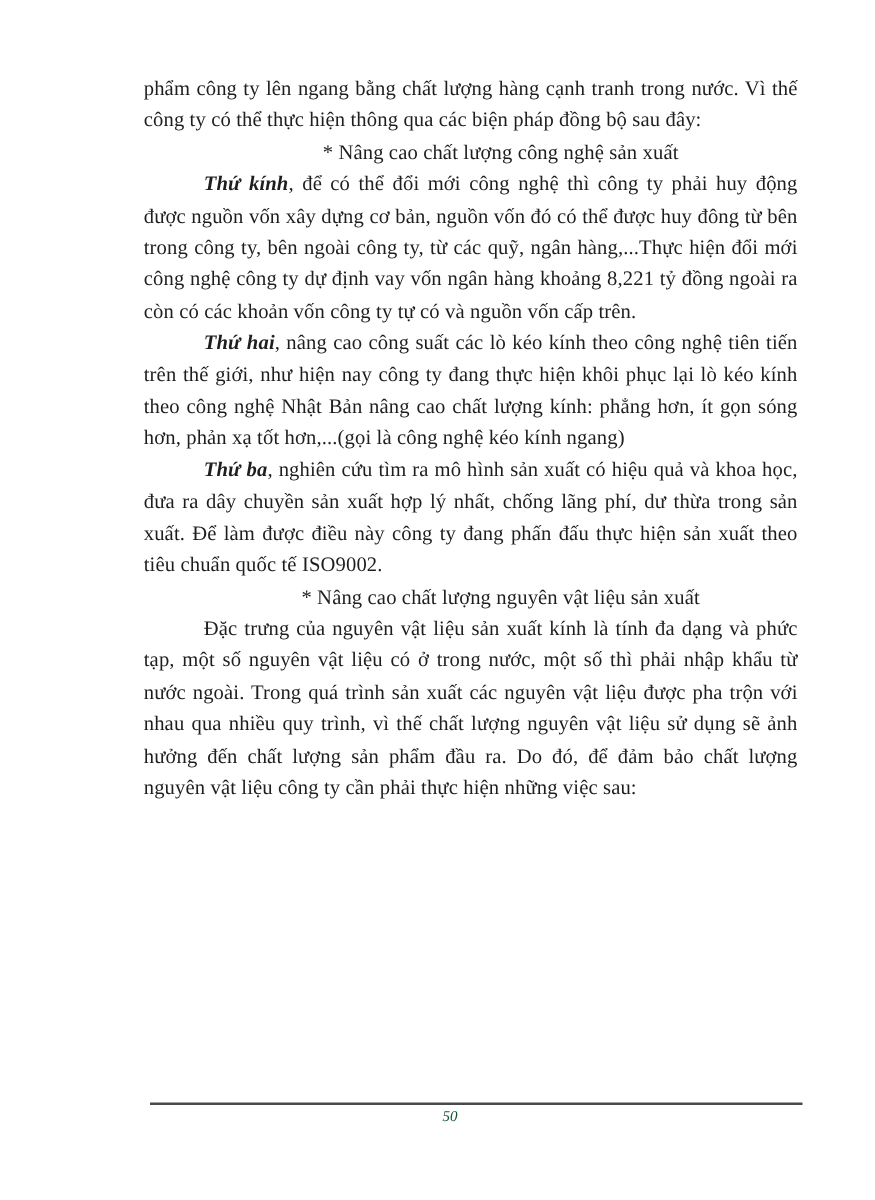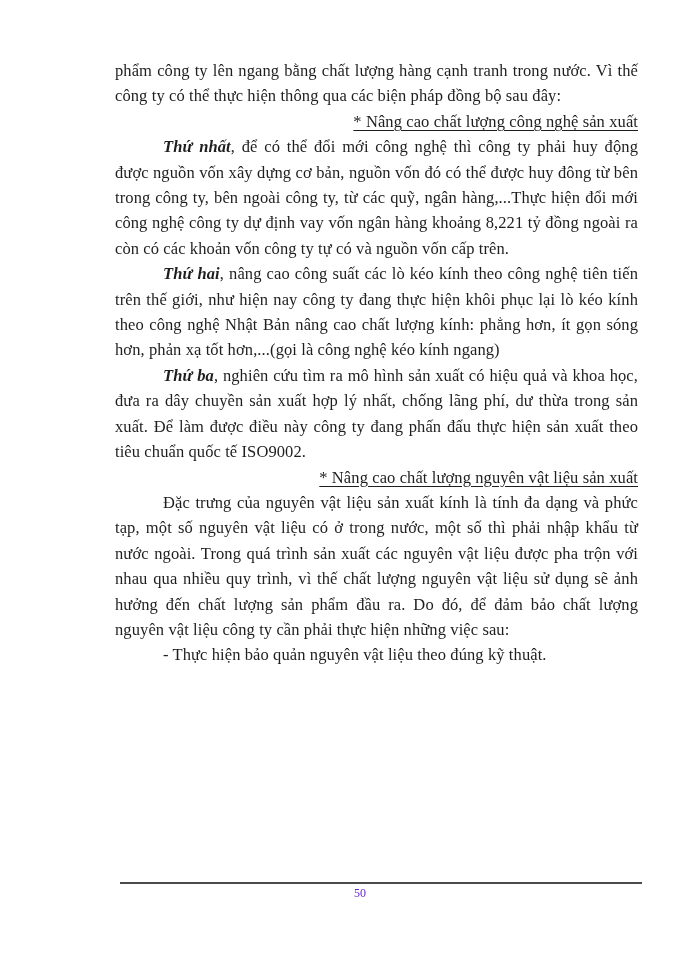--- a/index.html
+++ b/index.html
@@ -28,55 +28,54 @@
   }
   .doc-text p {
     margin: 0;
     padding: 0;
     text-indent: 48px;
   }
   .doc-text p.continuation {
     text-indent: 0;
   }
   .doc-text p.heading {
-    text-decoration: underline;
     text-underline-offset: 3px;
-    text-align: right;
+    text-align: center;
   }
   .doc-text .lead {
     font-weight: bold;
     font-style: italic;
   }
   .footer-rule {
     position: absolute;
     left: 120px;
     top: 882px;
     width: 522px;
     height: 0;
     border-top: 2px solid #4a4a4a;
   }
   .page-number {
     position: absolute;
     left: 338px;
     top: 886px;
     width: 44px;
     text-align: center;
     font-size: 12px;
-    color: #6d28d9;
+    color: #14532d;
+    font-style: italic;
   }
 </style>
 </head>
 <body>
 
 <div class="page">
   <div class="doc-text">
       <p class="continuation">phẩm công ty lên ngang bằng chất lượng hàng cạnh tranh trong nước. Vì thế công ty có thể thực hiện thông qua các biện pháp đồng bộ sau đây:</p>
       <p class="heading">* Nâng cao chất lượng công nghệ sản xuất</p>
-      <p class="body"><span class="lead">Thứ nhất</span>, để có thể đổi mới công nghệ thì công ty phải huy động được nguồn vốn xây dựng cơ bản, nguồn vốn đó có thể được huy đông từ bên trong công ty, bên ngoài công ty, từ các quỹ, ngân hàng,...Thực hiện đổi mới công nghệ công ty dự định vay vốn ngân hàng khoảng 8,221 tỷ đồng ngoài ra còn có các khoản vốn công ty tự có và nguồn vốn cấp trên.</p>
+      <p class="body"><span class="lead">Thứ kính</span>, để có thể đổi mới công nghệ thì công ty phải huy động được nguồn vốn xây dựng cơ bản, nguồn vốn đó có thể được huy đông từ bên trong công ty, bên ngoài công ty, từ các quỹ, ngân hàng,...Thực hiện đổi mới công nghệ công ty dự định vay vốn ngân hàng khoảng 8,221 tỷ đồng ngoài ra còn có các khoản vốn công ty tự có và nguồn vốn cấp trên.</p>
       <p class="body"><span class="lead">Thứ hai</span>, nâng cao công suất các lò kéo kính theo công nghệ tiên tiến trên thế giới, như hiện nay công ty đang thực hiện khôi phục lại lò kéo kính theo công nghệ Nhật Bản nâng cao chất lượng kính: phẳng hơn, ít gọn sóng hơn, phản xạ tốt hơn,...(gọi là công nghệ kéo kính ngang)</p>
       <p class="body"><span class="lead">Thứ ba</span>, nghiên cứu tìm ra mô hình sản xuất có hiệu quả và khoa học, đưa ra dây chuyền sản xuất hợp lý nhất, chống lãng phí, dư thừa trong sản xuất. Để làm được điều này công ty đang phấn đấu thực hiện sản xuất theo tiêu chuẩn quốc tế ISO9002.</p>
       <p class="heading">* Nâng cao chất lượng nguyên vật liệu sản xuất</p>
       <p class="body">Đặc trưng của nguyên vật liệu sản xuất kính là tính đa dạng và phức tạp, một số nguyên vật liệu có ở trong nước, một số thì phải nhập khẩu từ nước ngoài. Trong quá trình sản xuất các nguyên vật liệu được pha trộn với nhau qua nhiều quy trình, vì thế chất lượng nguyên vật liệu sử dụng sẽ ảnh hưởng đến chất lượng sản phẩm đầu ra. Do đó, để đảm bảo chất lượng nguyên vật liệu công ty cần phải thực hiện những việc sau:</p>
-      <p class="body">- Thực hiện bảo quản nguyên vật liệu theo đúng kỹ thuật.</p>
     </div>
   <div class="footer-rule"></div>
   <div class="page-number">50</div>
 </div>
 
 </body></html>

